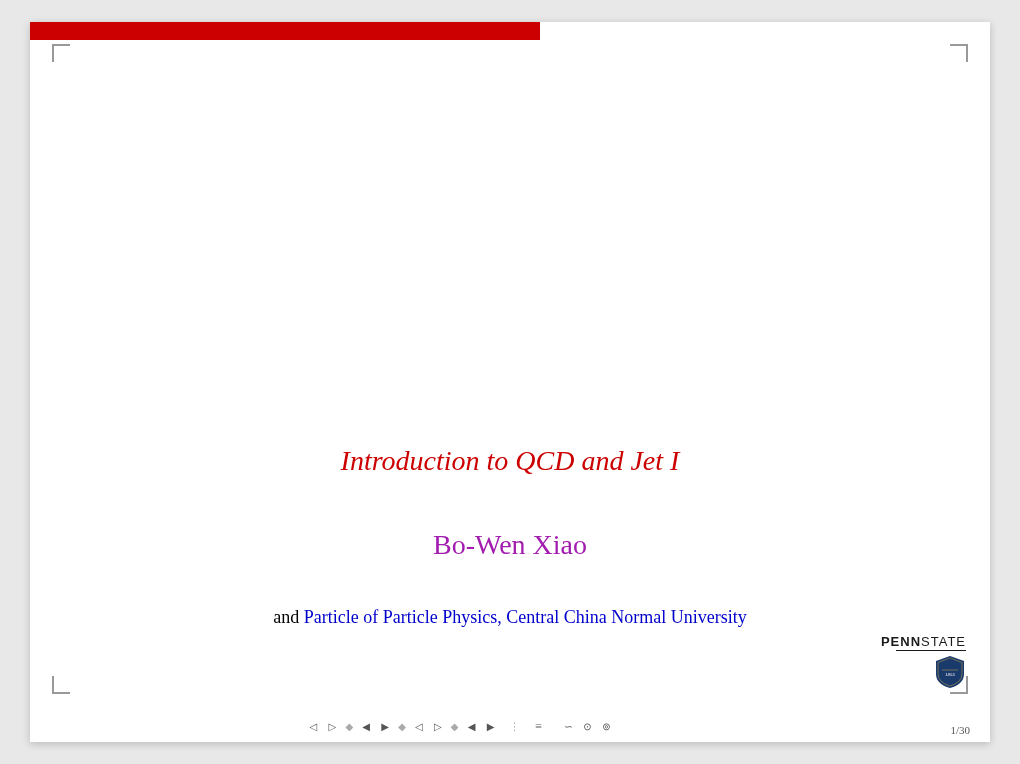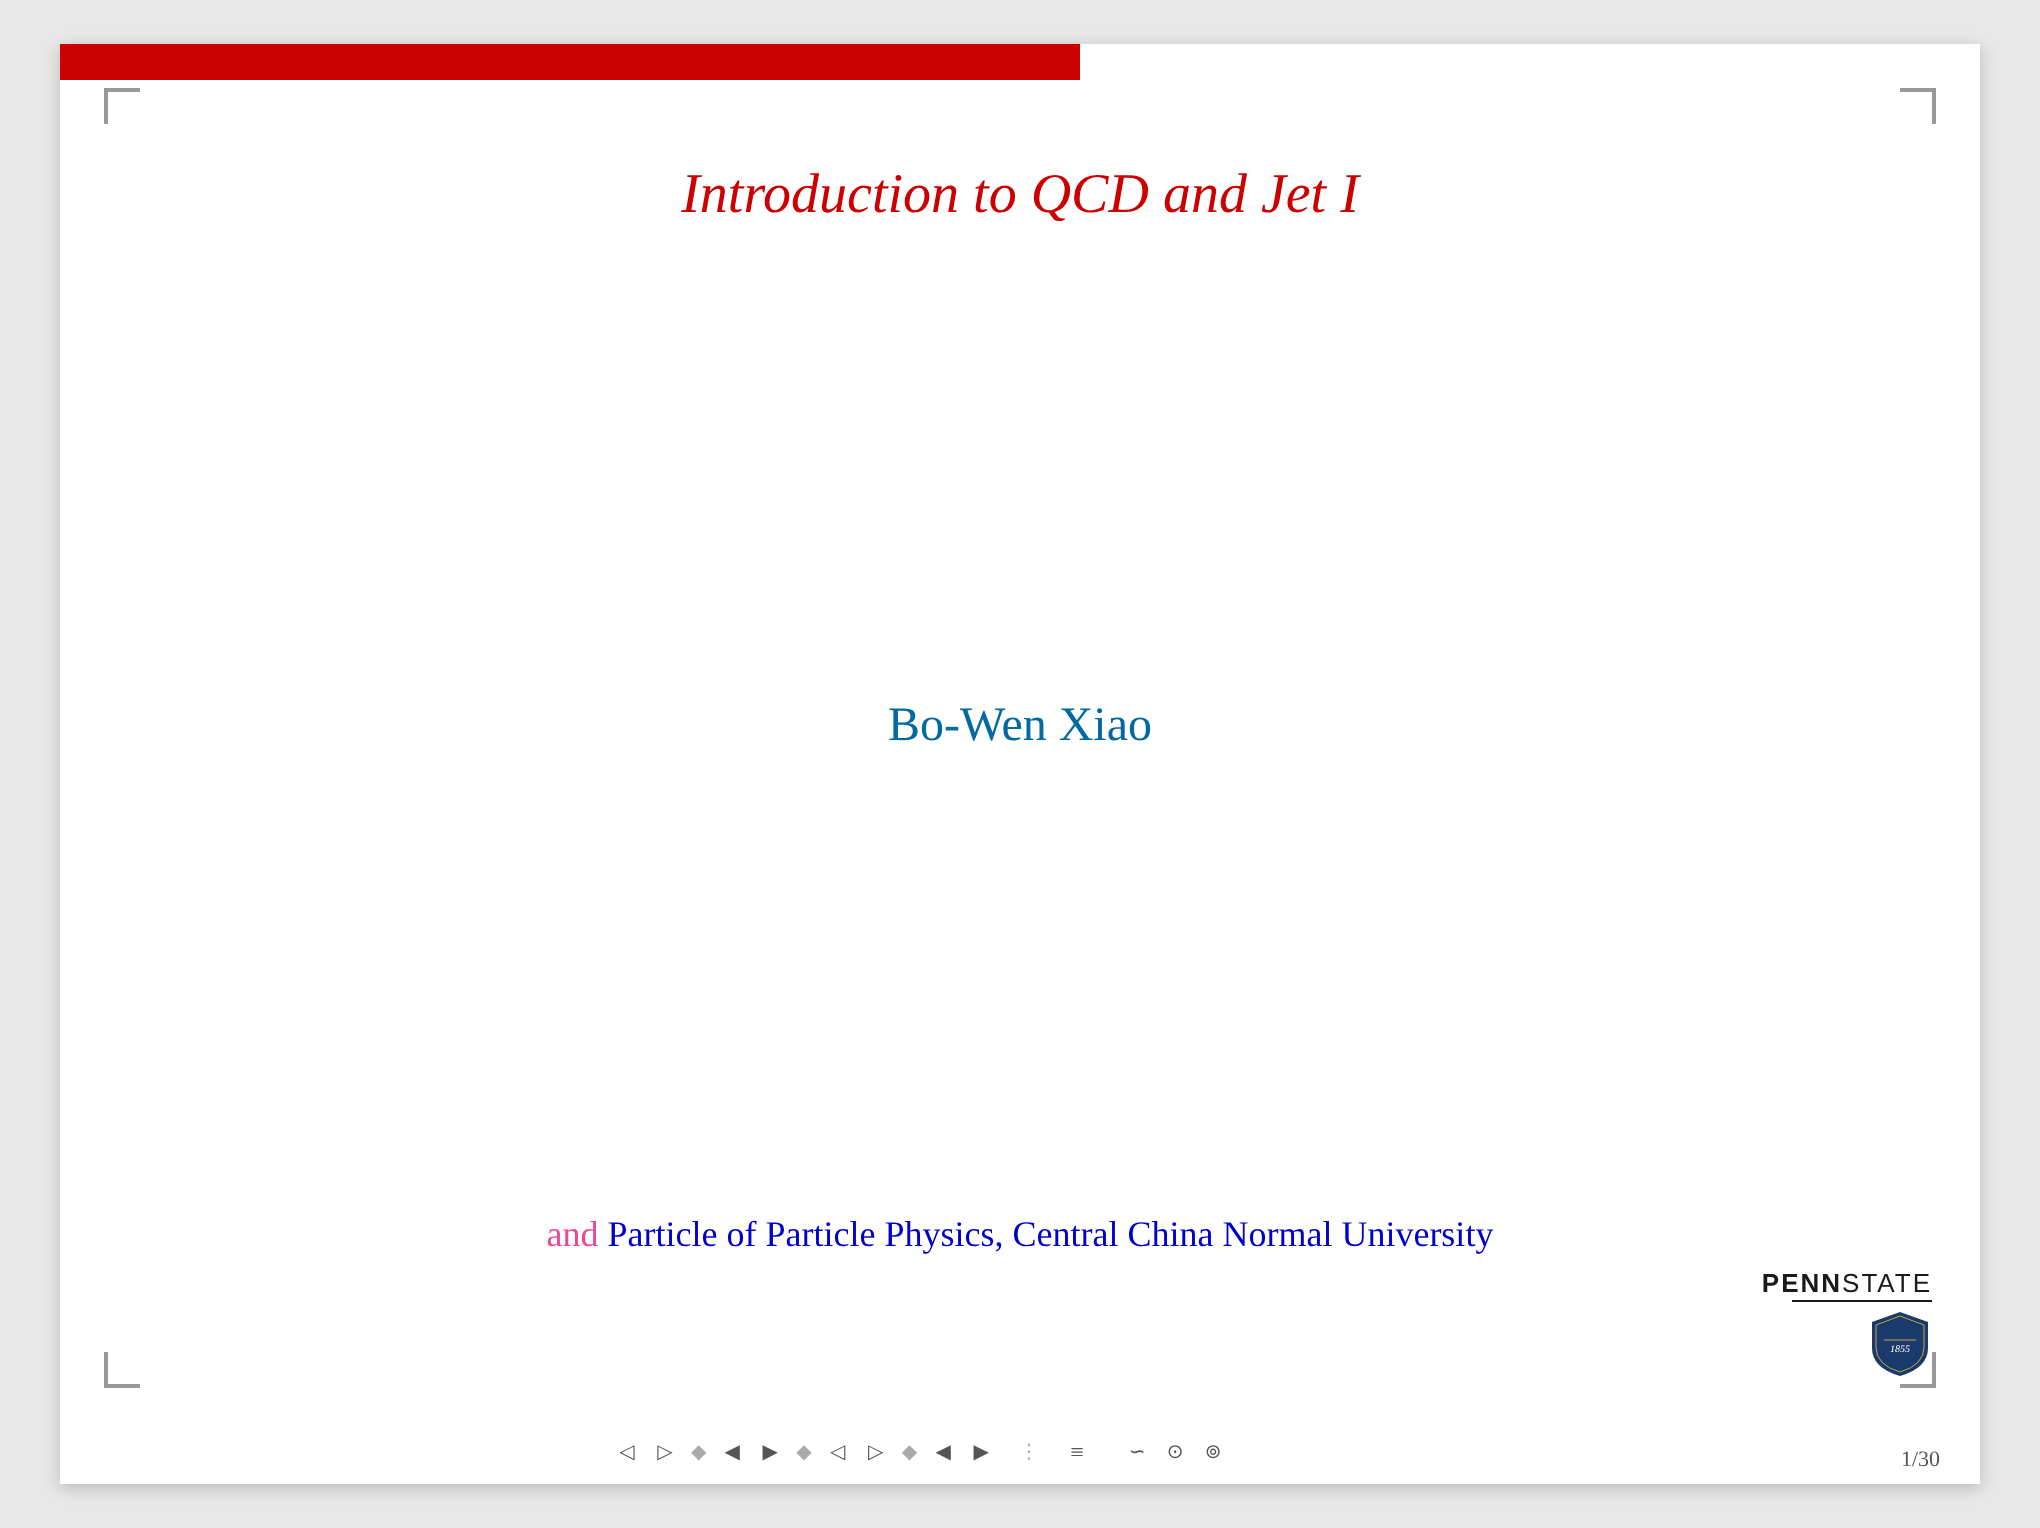--- a/index.html
+++ b/index.html
@@ -77,52 +77,52 @@
     
     .content {
       position: absolute;
       top: 60px;
       left: 60px;
       right: 60px;
       bottom: 80px;
       display: flex;
       flex-direction: column;
       align-items: center;
-      justify-content: space-between;
+      justify-content: flex-end;
       text-align: center;
       gap: 12px;
     }
 
     .title {
       font-size: 28px;
       color: #cc0000;
       margin-bottom: 40px;
       font-style: italic;
     }
 
     .author {
-      font-size: 24px;
-      color: #0369a1;
+      font-size: 28px;
+      color: #a21caf;
       margin-bottom: 30px;
     }
 
     .affiliation-block {
       margin-bottom: 30px;
       line-height: 1.6;
       font-size: 18px;
     }
 
     .penn-state {
       color: #0000cc;
       display: block;
       margin-bottom: 2px;
     }
 
     .and-text {
-      color: #ec4899;
+      color: #000000;
       font-family: Liberation Serif, serif;
     }
 
     .institute {
       color: #0000cc;
     }
 
     .event-block {
       margin-top: 10px;
     }

